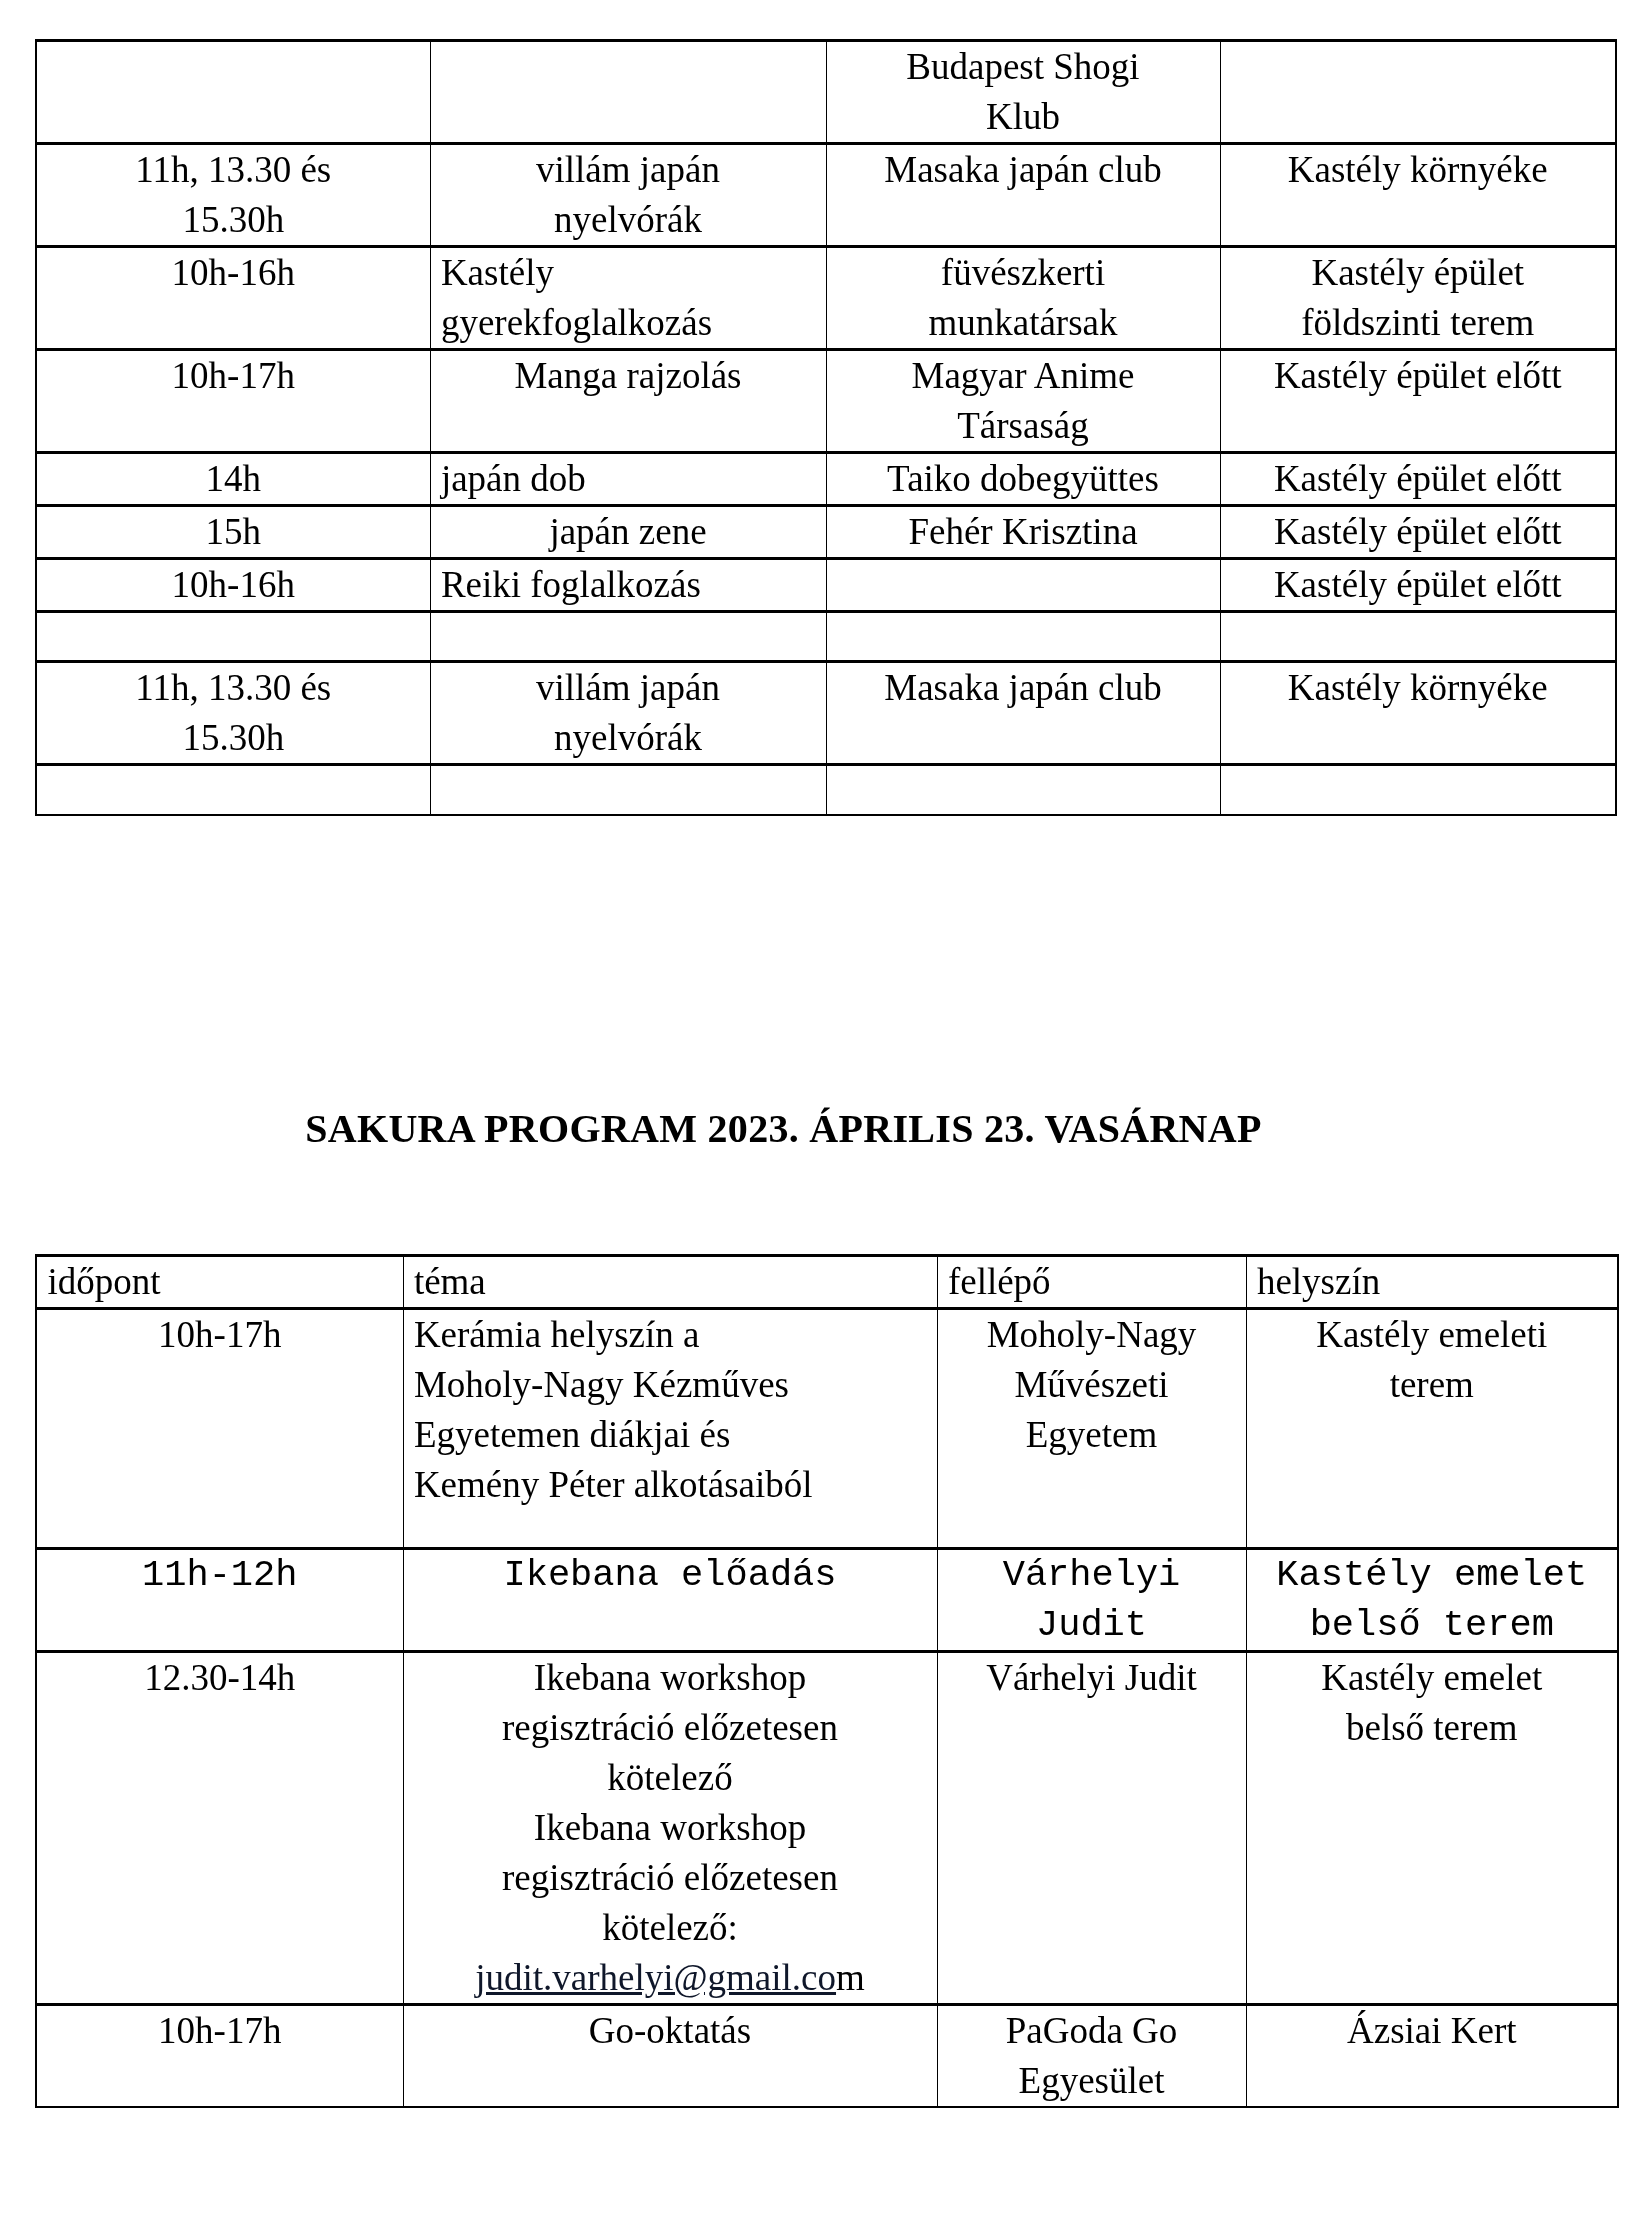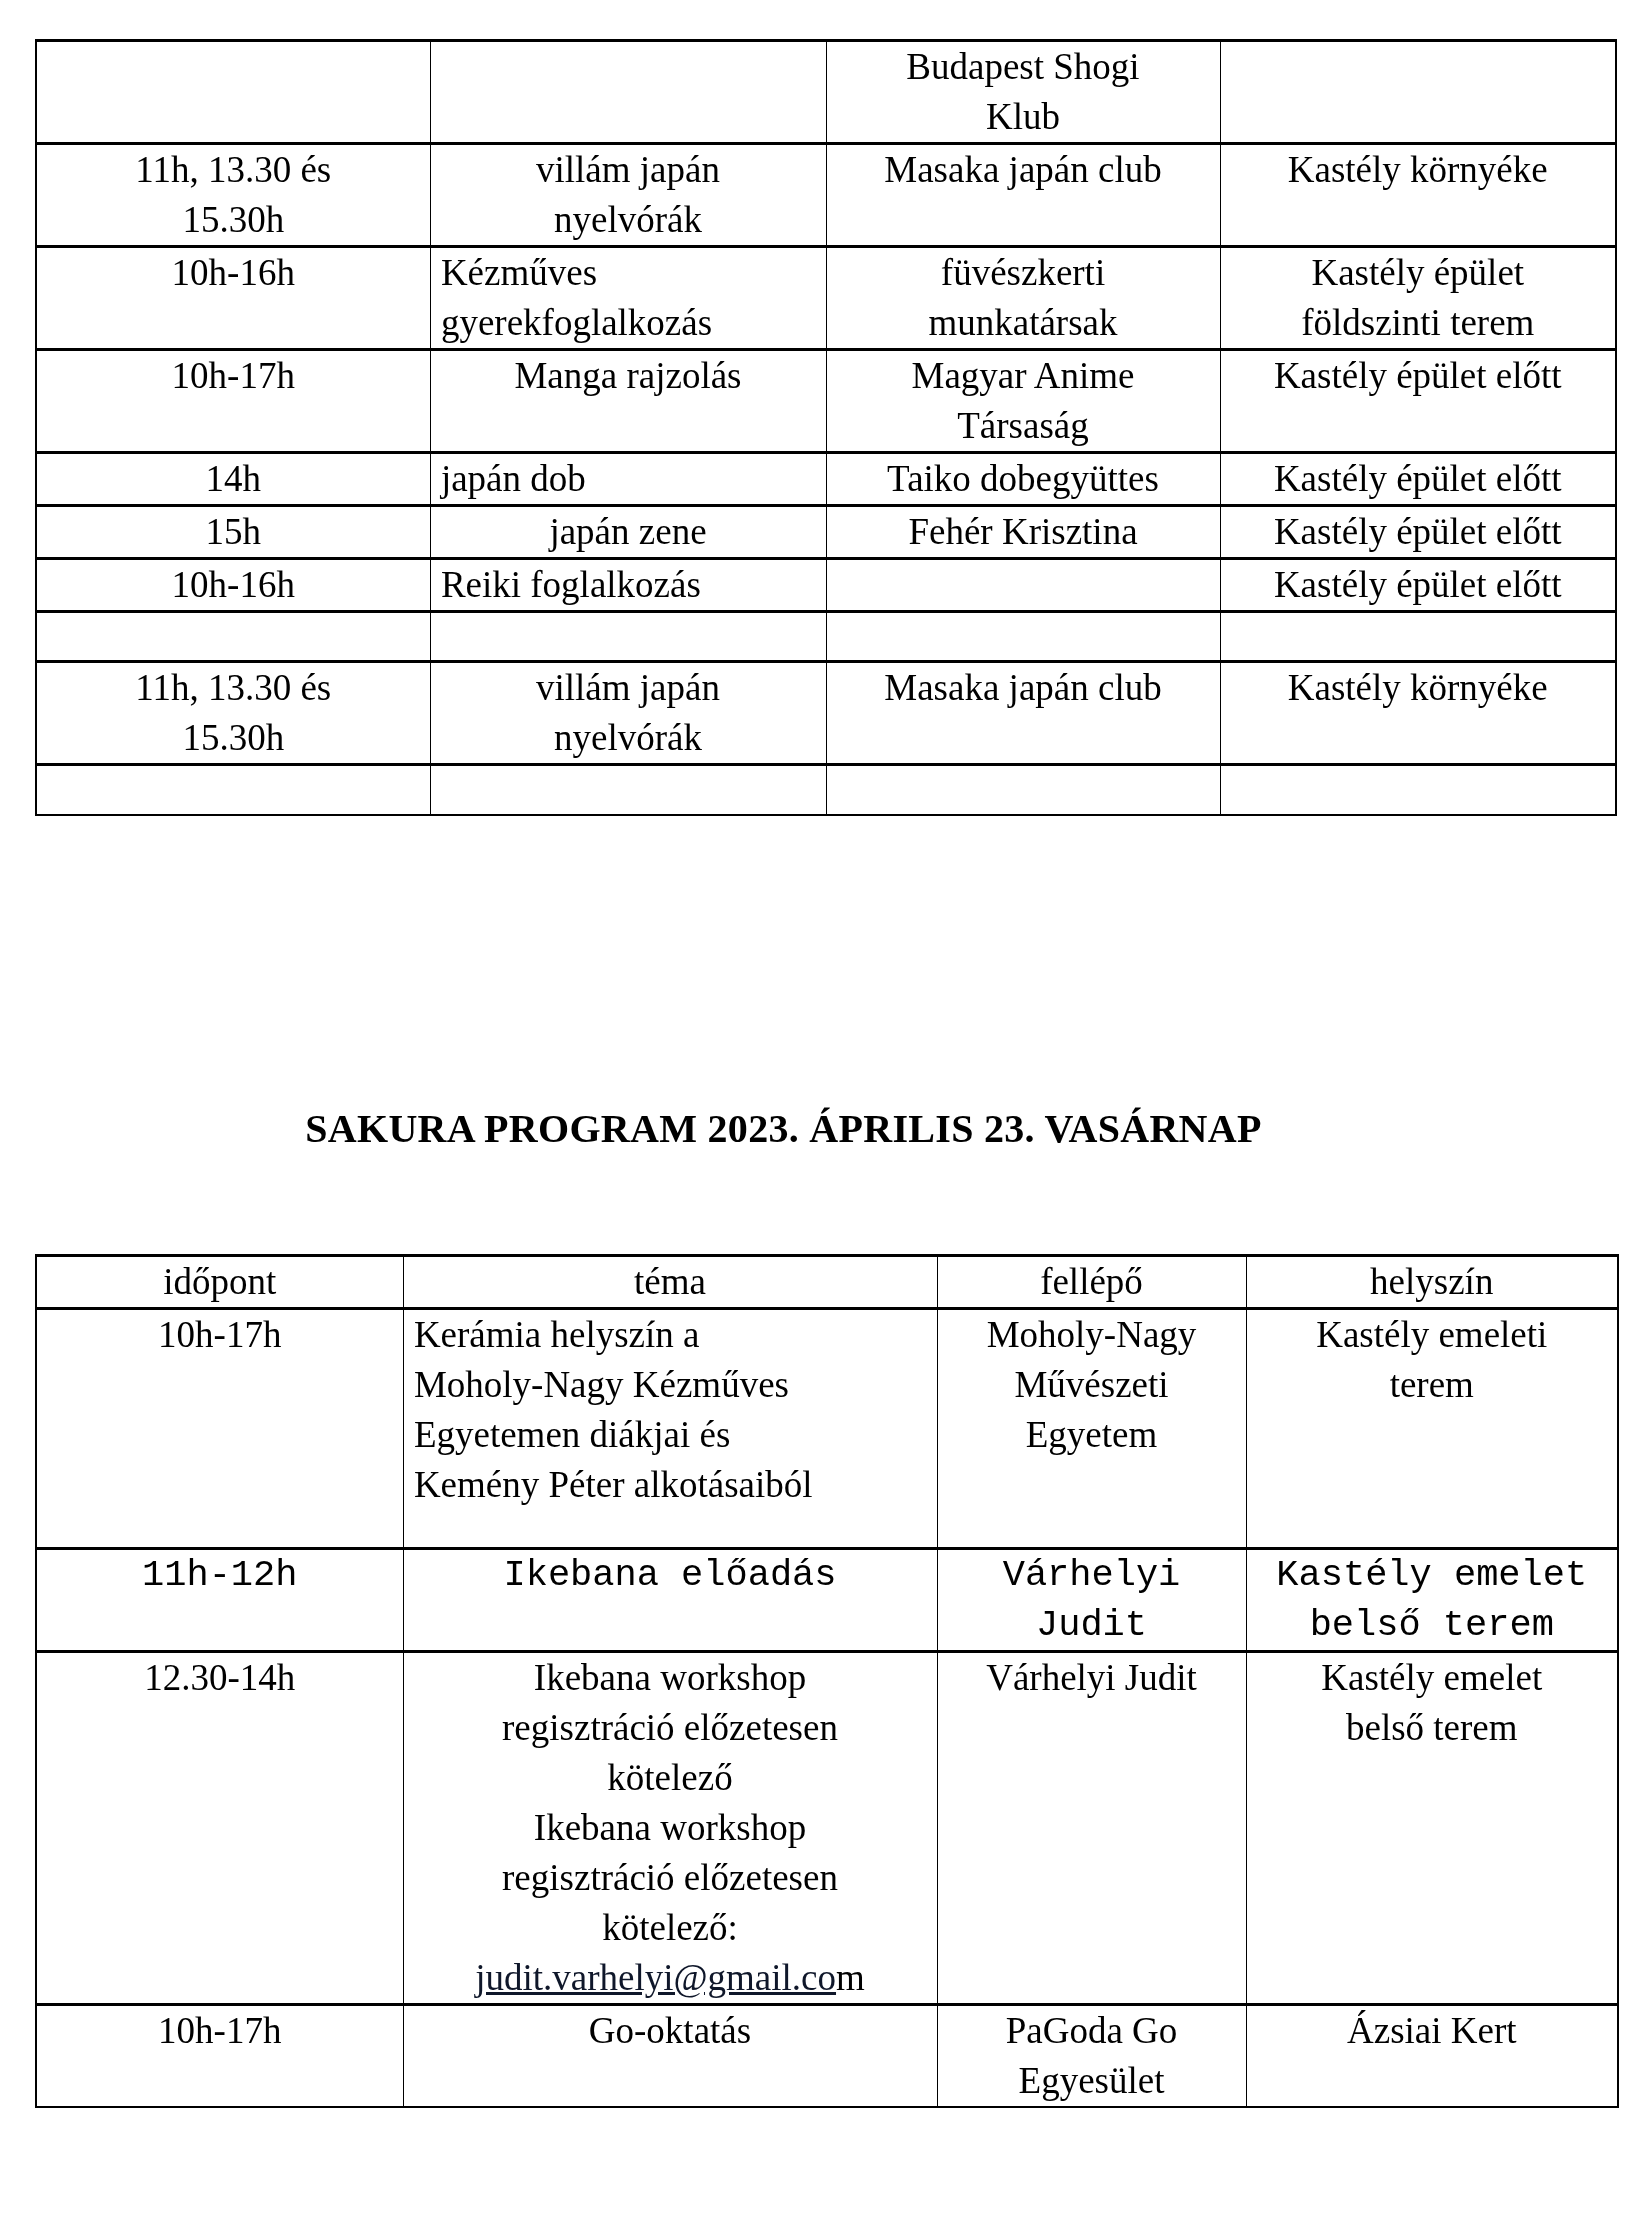--- a/index.html
+++ b/index.html
@@ -38,21 +38,21 @@
     #table-1 col.c2 { width: 396px; }
     #table-1 col.c3 { width: 394px; }
     #table-1 col.c4 { width: 396px; }
     #table-2 { top: 1254px; }
     #table-2 col.c1 { width: 367px; }
     #table-2 col.c2 { width: 534px; }
     #table-2 col.c3 { width: 309px; }
     #table-2 col.c4 { width: 372px; }
     .center { text-align: center; }
     .left { text-align: left; }
-    .hdr th { font-weight: bold; text-align: center; line-height: 48px; }
+    .hdr th { font-weight: bold; text-align: left; line-height: 48px; }
     .cell-line { display: block; }
     .title {
       position: absolute;
       top: 1105px;
       left: 0;
       width: 1567px;
       text-align: center;
       font-weight: bold;
       font-size: 40px;
       letter-spacing: 0.3px;
@@ -93,21 +93,21 @@
         </td>
         <td class="center">
           <span class="cell-line">Kastély környéke</span>
         </td>
       </tr>
       <tr style="height: 100px;">
         <td class="center">
           <span class="cell-line">10h-16h</span>
         </td>
         <td class="left">
-          <span class="cell-line">Kézműves</span>
+          <span class="cell-line">Kastély</span>
           <span class="cell-line">gyerekfoglalkozás</span>
         </td>
         <td class="center">
           <span class="cell-line">füvészkerti</span>
           <span class="cell-line">munkatársak</span>
         </td>
         <td class="center">
           <span class="cell-line">Kastély épület</span>
           <span class="cell-line">földszinti terem</span>
         </td>

